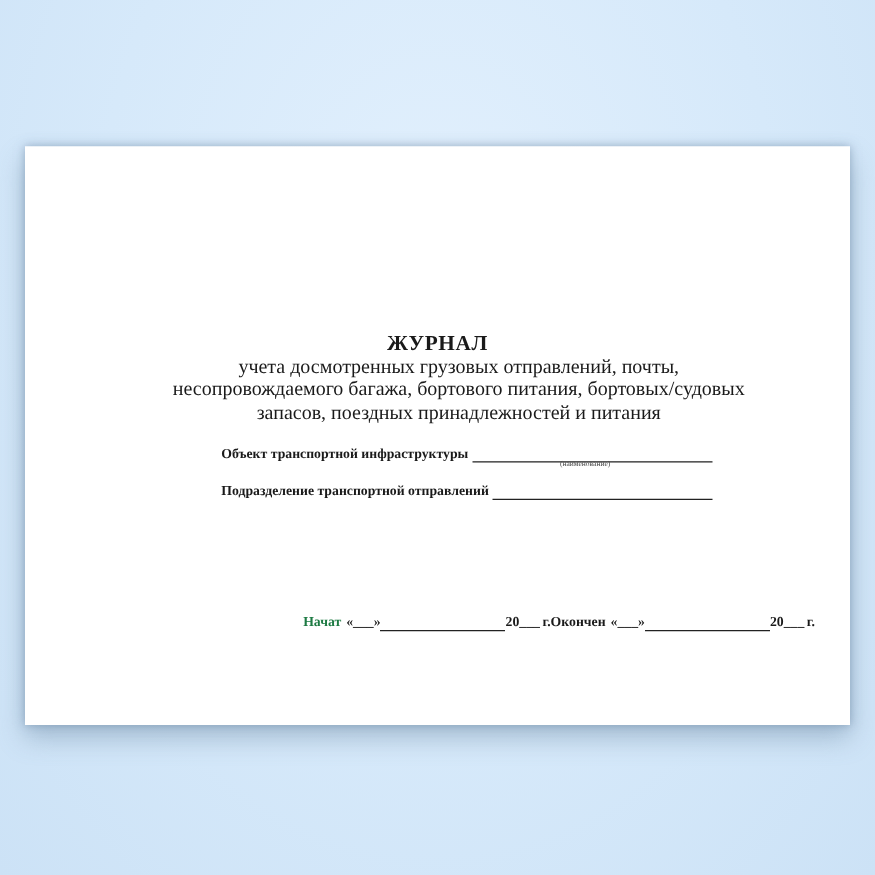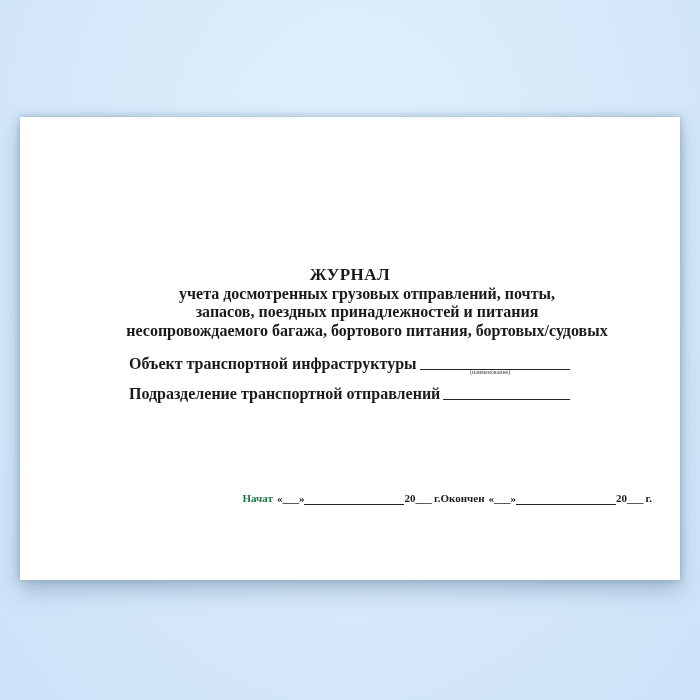--- a/index.html
+++ b/index.html
@@ -32,42 +32,43 @@
     color: #1a1a1a;
   }
   .journal-title {
     font-size: 17px;
     font-weight: bold;
     letter-spacing: 0.5px;
     line-height: 20px;
   }
   .journal-subtitle {
     font-size: 16px;
-    font-weight: bold;
+    font-weight: normal;
     line-height: 18.3px;
     padding-left: 34px;
   }
   .fields {
     position: absolute;
     left: 109px;
     right: 110px;
     top: 240px;
     color: #1a1a1a;
   }
   .field-row {
     display: flex;
     align-items: flex-end;
     margin-bottom: 17px;
     height: 13px;
   }
   .field-label {
-    font-size: 16px;
+    font-size: 11px;
     font-weight: bold;
     line-height: 13px;
     white-space: nowrap;
+    margin-left: 48px;
   }
   .field-line {
     flex: 1;
     height: 12px;
     border-bottom: 1px solid #222;
     margin-left: 3px;
     position: relative;
   }
   .field-caption {
     position: absolute;
@@ -109,22 +110,22 @@
 </style>
 </head>
 <body>
 
 <div class="scene">
   <div class="sheet">
 
     <div class="title-block">
       <div class="journal-title">ЖУРНАЛ</div>
       <div class="journal-subtitle">учета досмотренных грузовых отправлений, почты,</div>
+      <div class="journal-subtitle">несопровождаемого багажа, бортового питания, бортовых/судовых</div>
       <div class="journal-subtitle">запасов, поездных принадлежностей и питания</div>
-      <div class="journal-subtitle">несопровождаемого багажа, бортового питания, бортовых/судовых</div>
     </div>
 
     <div class="fields">
       <div class="field-row">
         <span class="field-label">Объект транспортной инфраструктуры</span>
         <span class="field-line">
           <span class="field-caption">(наименование)</span>
         </span>
       </div>
       <div class="field-row">

